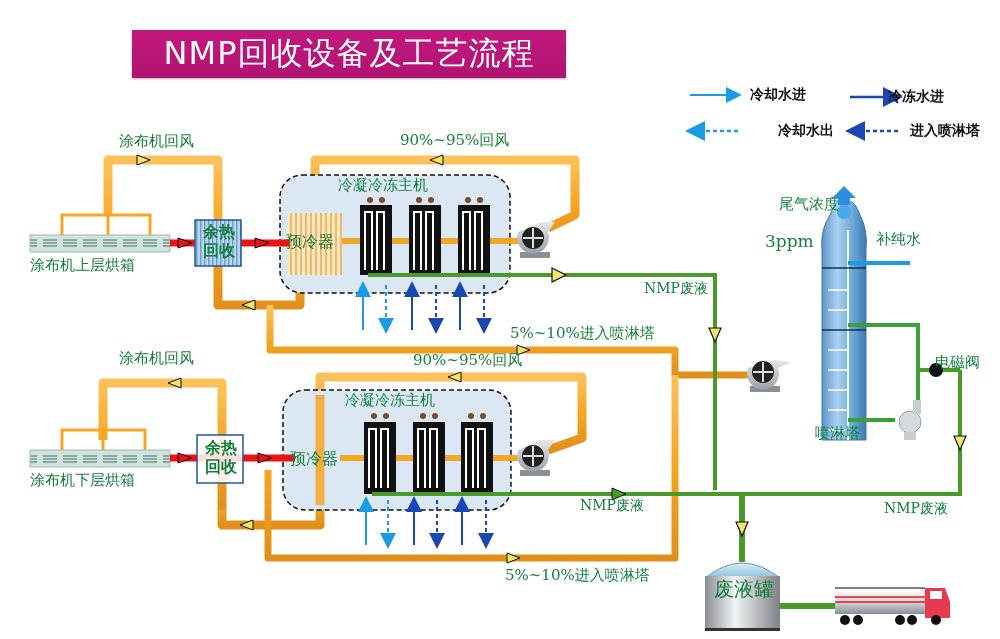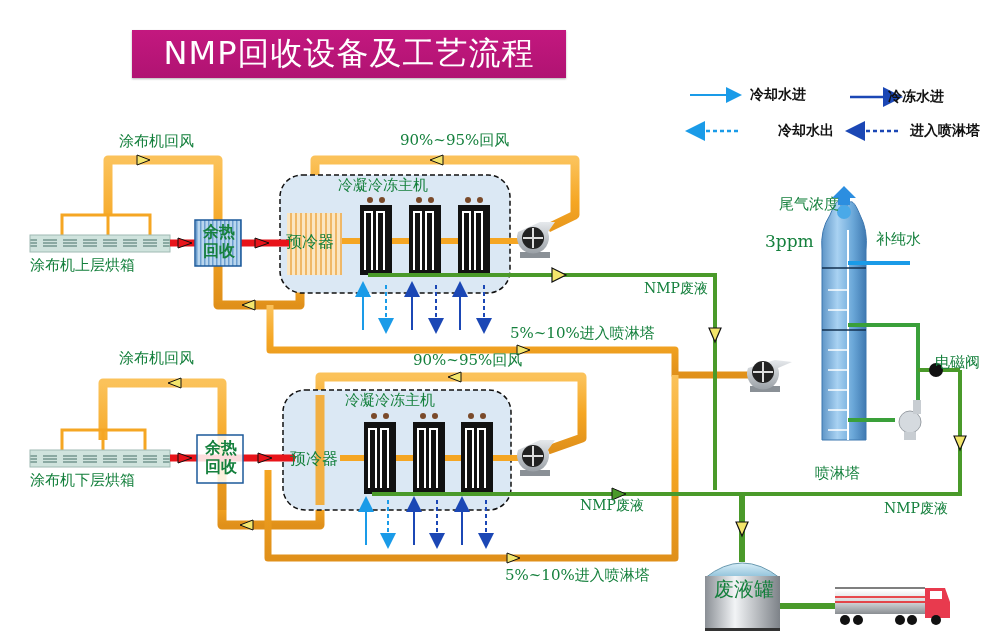--- a/index.html
+++ b/index.html
@@ -306,16 +306,16 @@
 <div class="lbl" style="left:345px;top:391px;">冷凝冷冻主机</div>
 <div class="lbl" style="left:413px;top:351px;">90%~95%回风</div>
 <div class="lbl" style="left:505px;top:566px;">5%~10%进入喷淋塔</div>
 <div class="lbl" style="left:580px;top:497px;font-size:14px;">NMP废液</div>
 
 
 <div class="lbl" style="left:779px;top:195px;">尾气浓度</div>
 <div class="lbl" style="left:765px;top:231px;font-size:17px;">3ppm</div>
 <div class="lbl" style="left:876px;top:230px;">补纯水</div>
 <div class="lbl" style="left:935px;top:338px;margin-top:15px;">电磁阀</div>
-<div class="lbl" style="left:815px;top:464px;">喷淋塔</div>
+<div class="lbl" style="left:815px;top:424px;">喷淋塔</div>
 <div class="lbl" style="left:884px;top:500px;font-size:14px;">NMP废液</div>
 <div class="lbl" style="left:714px;top:576px;font-size:20px;">废液罐</div>
 </div>
 
 </body></html>

